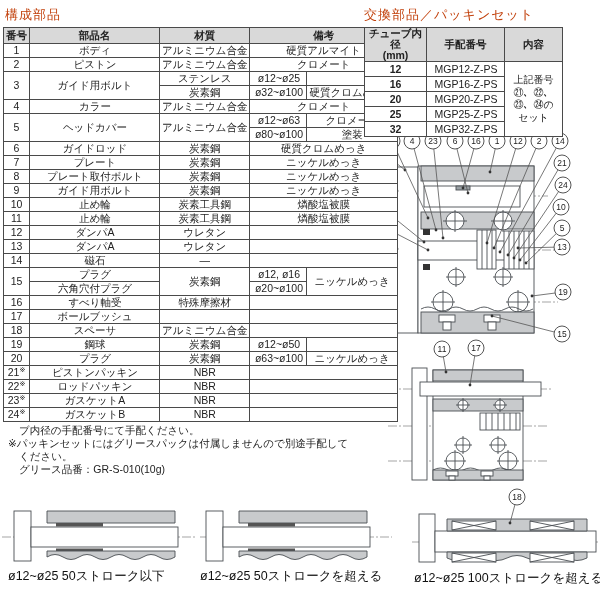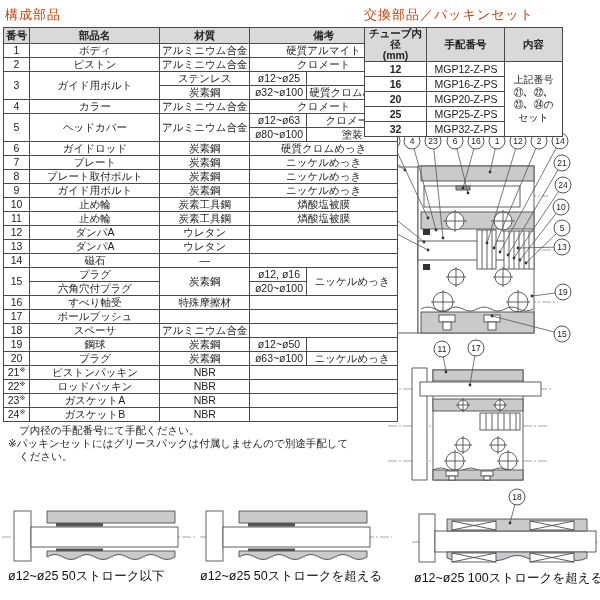--- a/index.html
+++ b/index.html
@@ -508,17 +508,18 @@
         <td class="b">32</td>
         <td class="l">MGP32-Z-PS</td>
       </tr>
     </tbody>
   </table>
 
 <div class="abs notes" style="left:8px;top:424px">
     <div class="note-line ind1">ブ内径の手配番号にて手配ください。</div>
     <div class="note-line ind0">※パッキンセットにはグリースパックは付属しませんので別途手配して</div>
     <div class="note-line ind1">ください。</div>
+    <div class="note-line ind1">グリース品番：GR-S-010(10g)</div>
   </div>
 
 <div class="abs stroke-label" style="left:8px;top:568px">ø12~ø25  50ストローク以下</div>
 <div class="abs stroke-label" style="left:200px;top:568px">ø12~ø25  50ストロークを超える</div>
 <div class="abs stroke-label" style="left:414px;top:570px">ø12~ø25  100ストロークを超える</div>
 
 </body></html>

